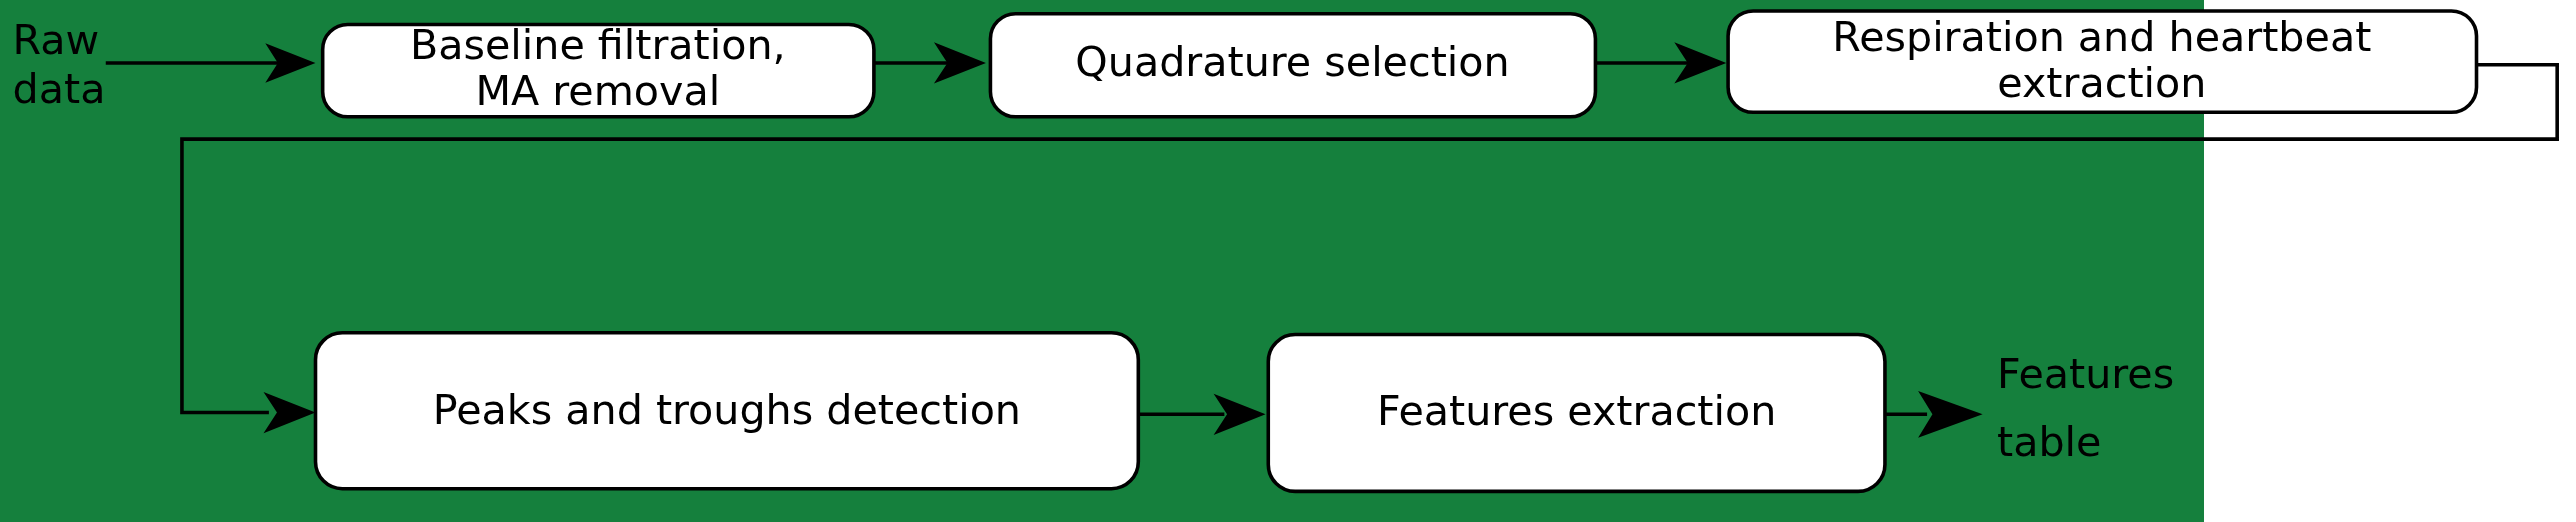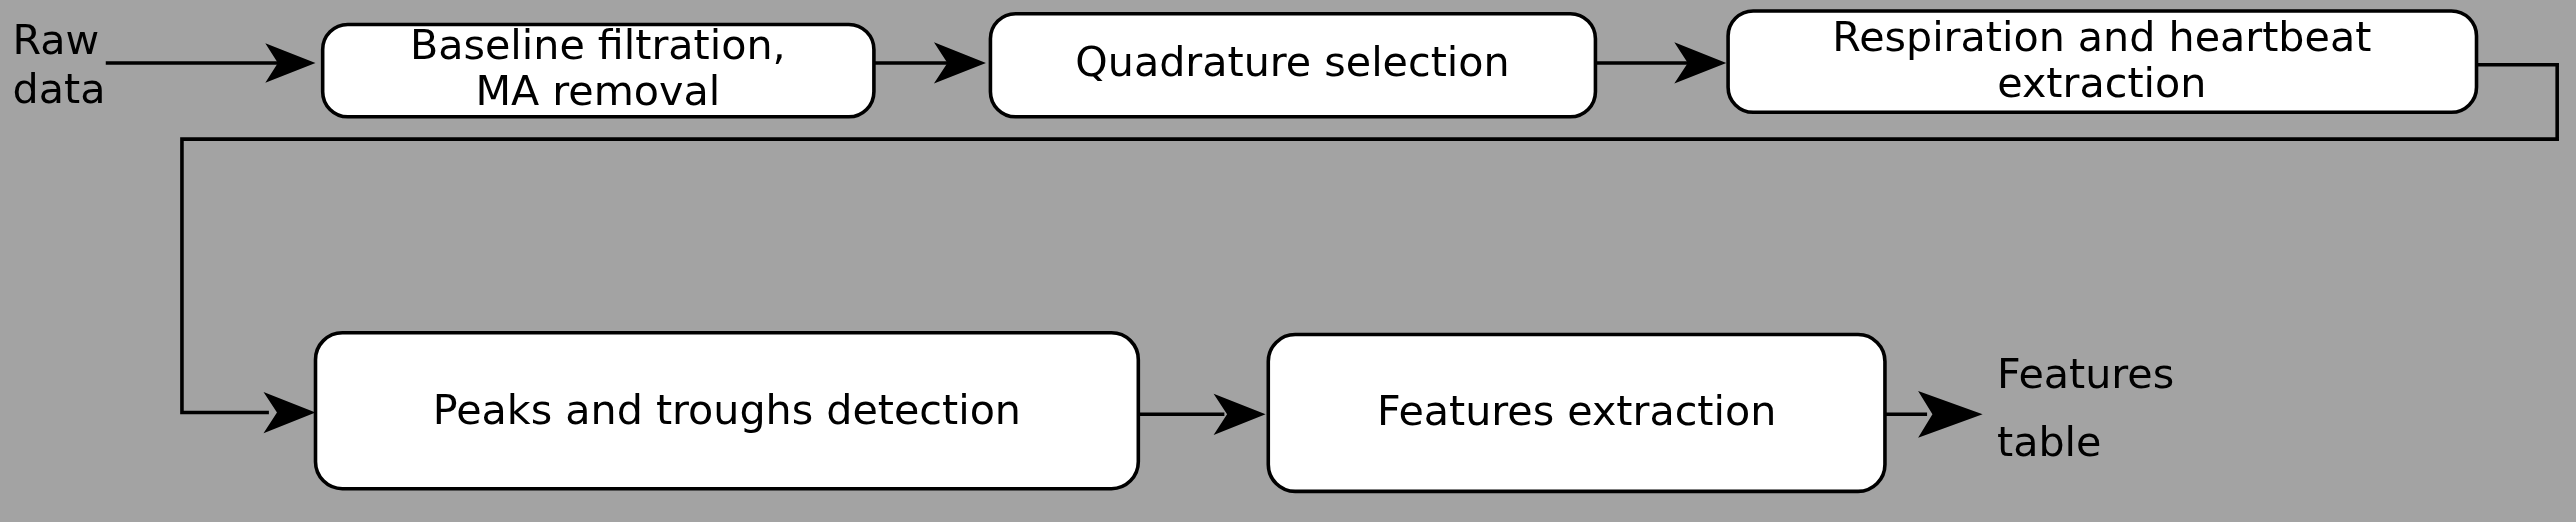--- a/index.html
+++ b/index.html
@@ -9,23 +9,23 @@
     background: #ffffff;
   }
   body {
     width: 2576px;
     height: 523px;
     overflow: hidden;
     font-family: "DejaVu Sans", sans-serif;
   }
   #flow-root {
     position: relative;
-    width: 2576px;
+    width: 2204px;
     height: 523px;
-    background: #a3a3a3;
+    background: #15803d;
   }
   svg#flow-svg {
     display: block;
     width: 2576px;
     height: 523px;
   }
   .node-box {
     fill: #ffffff;
     stroke: #000000;
     stroke-width: 4;

